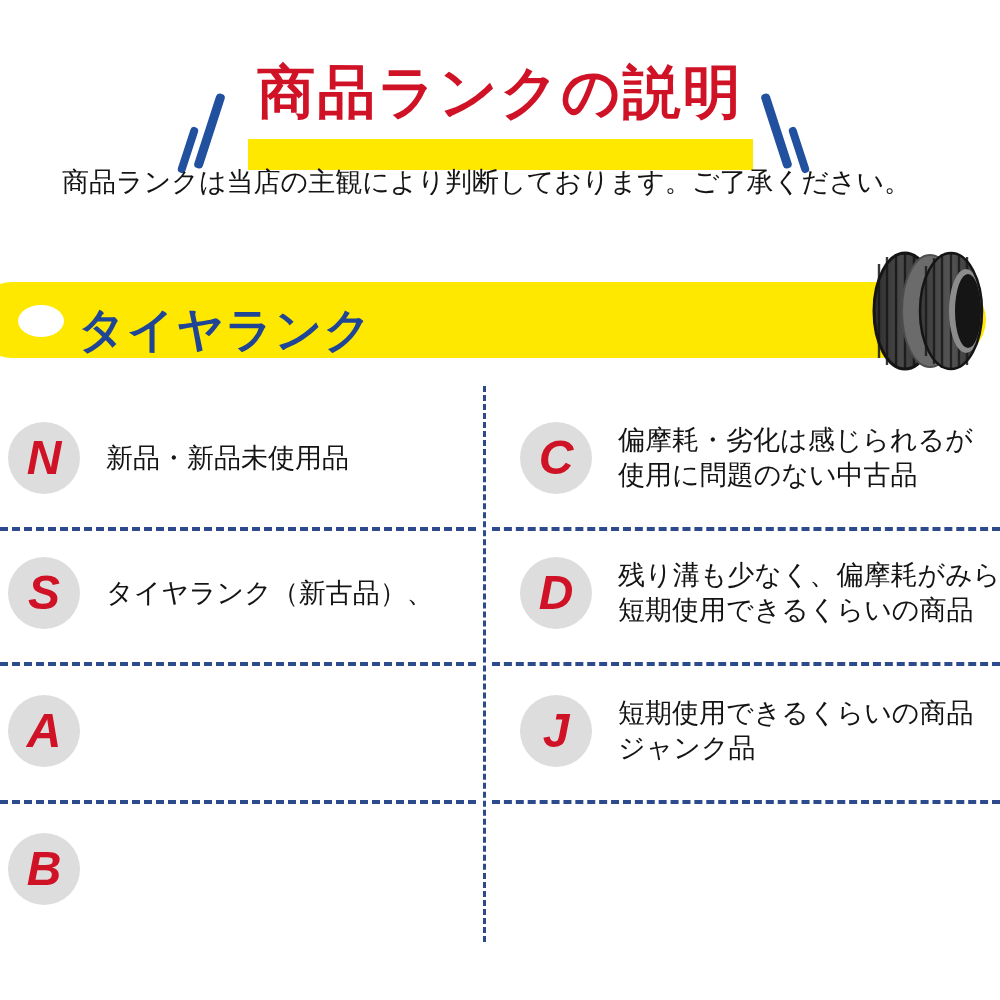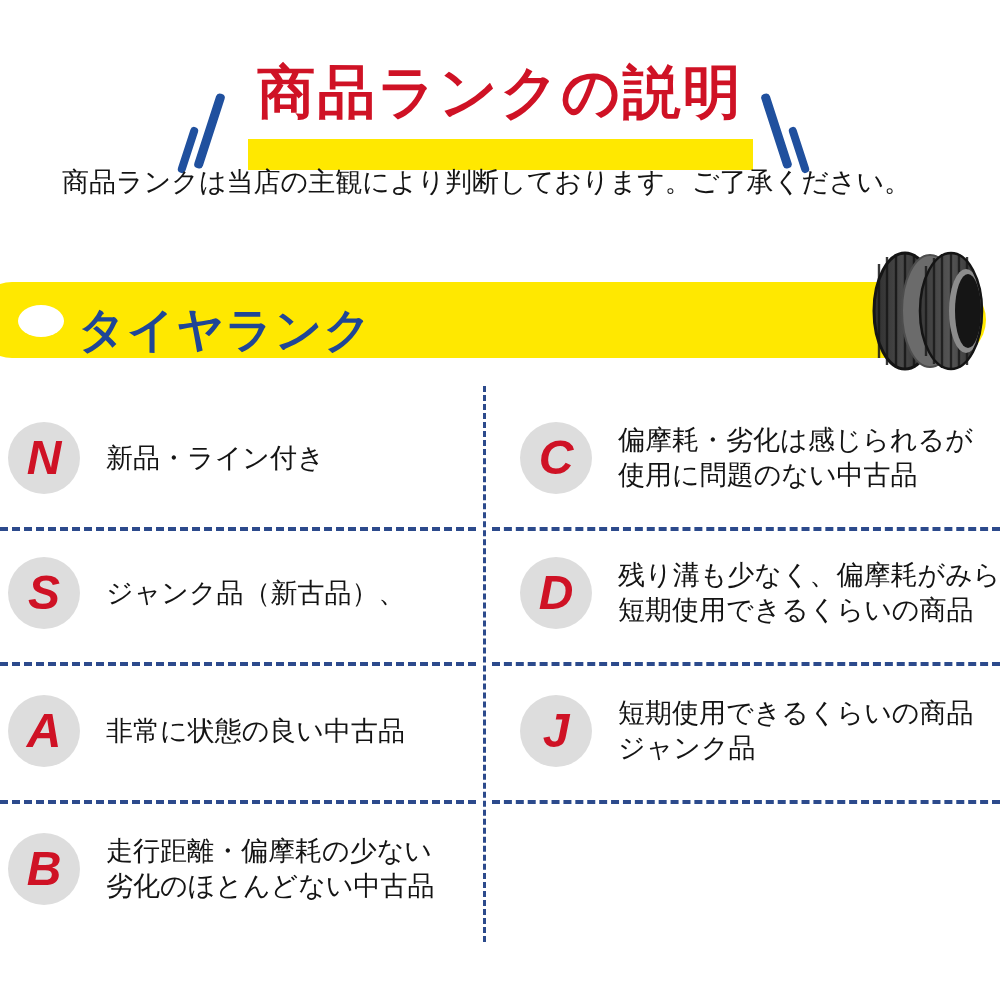--- a/index.html
+++ b/index.html
@@ -248,49 +248,44 @@
 
   <div class="h-divider h-right" style="top:527px;"></div>
   <div class="h-divider h-right" style="top:662px;"></div>
   <div class="h-divider h-right" style="top:800px;"></div>
 
   <div class="rank-row" style="left:8px; top:422px;">
     <div class="rank-badge">
       <span class="rank-letter">N</span>
     </div>
     <div class="rank-text">
-      <span>新品・ライン付き</span>
+      <span>新品・新品未使用品</span>
     </div>
   </div>
 
   <div class="rank-row" style="left:8px; top:557px;">
     <div class="rank-badge">
       <span class="rank-letter">S</span>
     </div>
     <div class="rank-text">
-      <span>ジャンク品（新古品）、</span>
+      <span>タイヤランク（新古品）、</span>
     </div>
   </div>
 
   <div class="rank-row" style="left:8px; top:695px;">
     <div class="rank-badge">
       <span class="rank-letter">A</span>
     </div>
     <div class="rank-text">
-      <span class="line2">非常に状態の良い中古品</span>
     </div>
   </div>
 
   <div class="rank-row" style="left:8px; top:833px;">
     <div class="rank-badge">
       <span class="rank-letter">B</span>
-    </div>
-    <div class="rank-text">
-      <span>走行距離・偏摩耗の少ない</span>
-      <span class="line2">劣化のほとんどない中古品</span>
     </div>
   </div>
 
   <div class="rank-row" style="left:520px; top:422px;">
     <div class="rank-badge">
       <span class="rank-letter">C</span>
     </div>
     <div class="rank-text">
       <span>偏摩耗・劣化は感じられるが</span>
       <span class="line2">使用に問題のない中古品</span>

